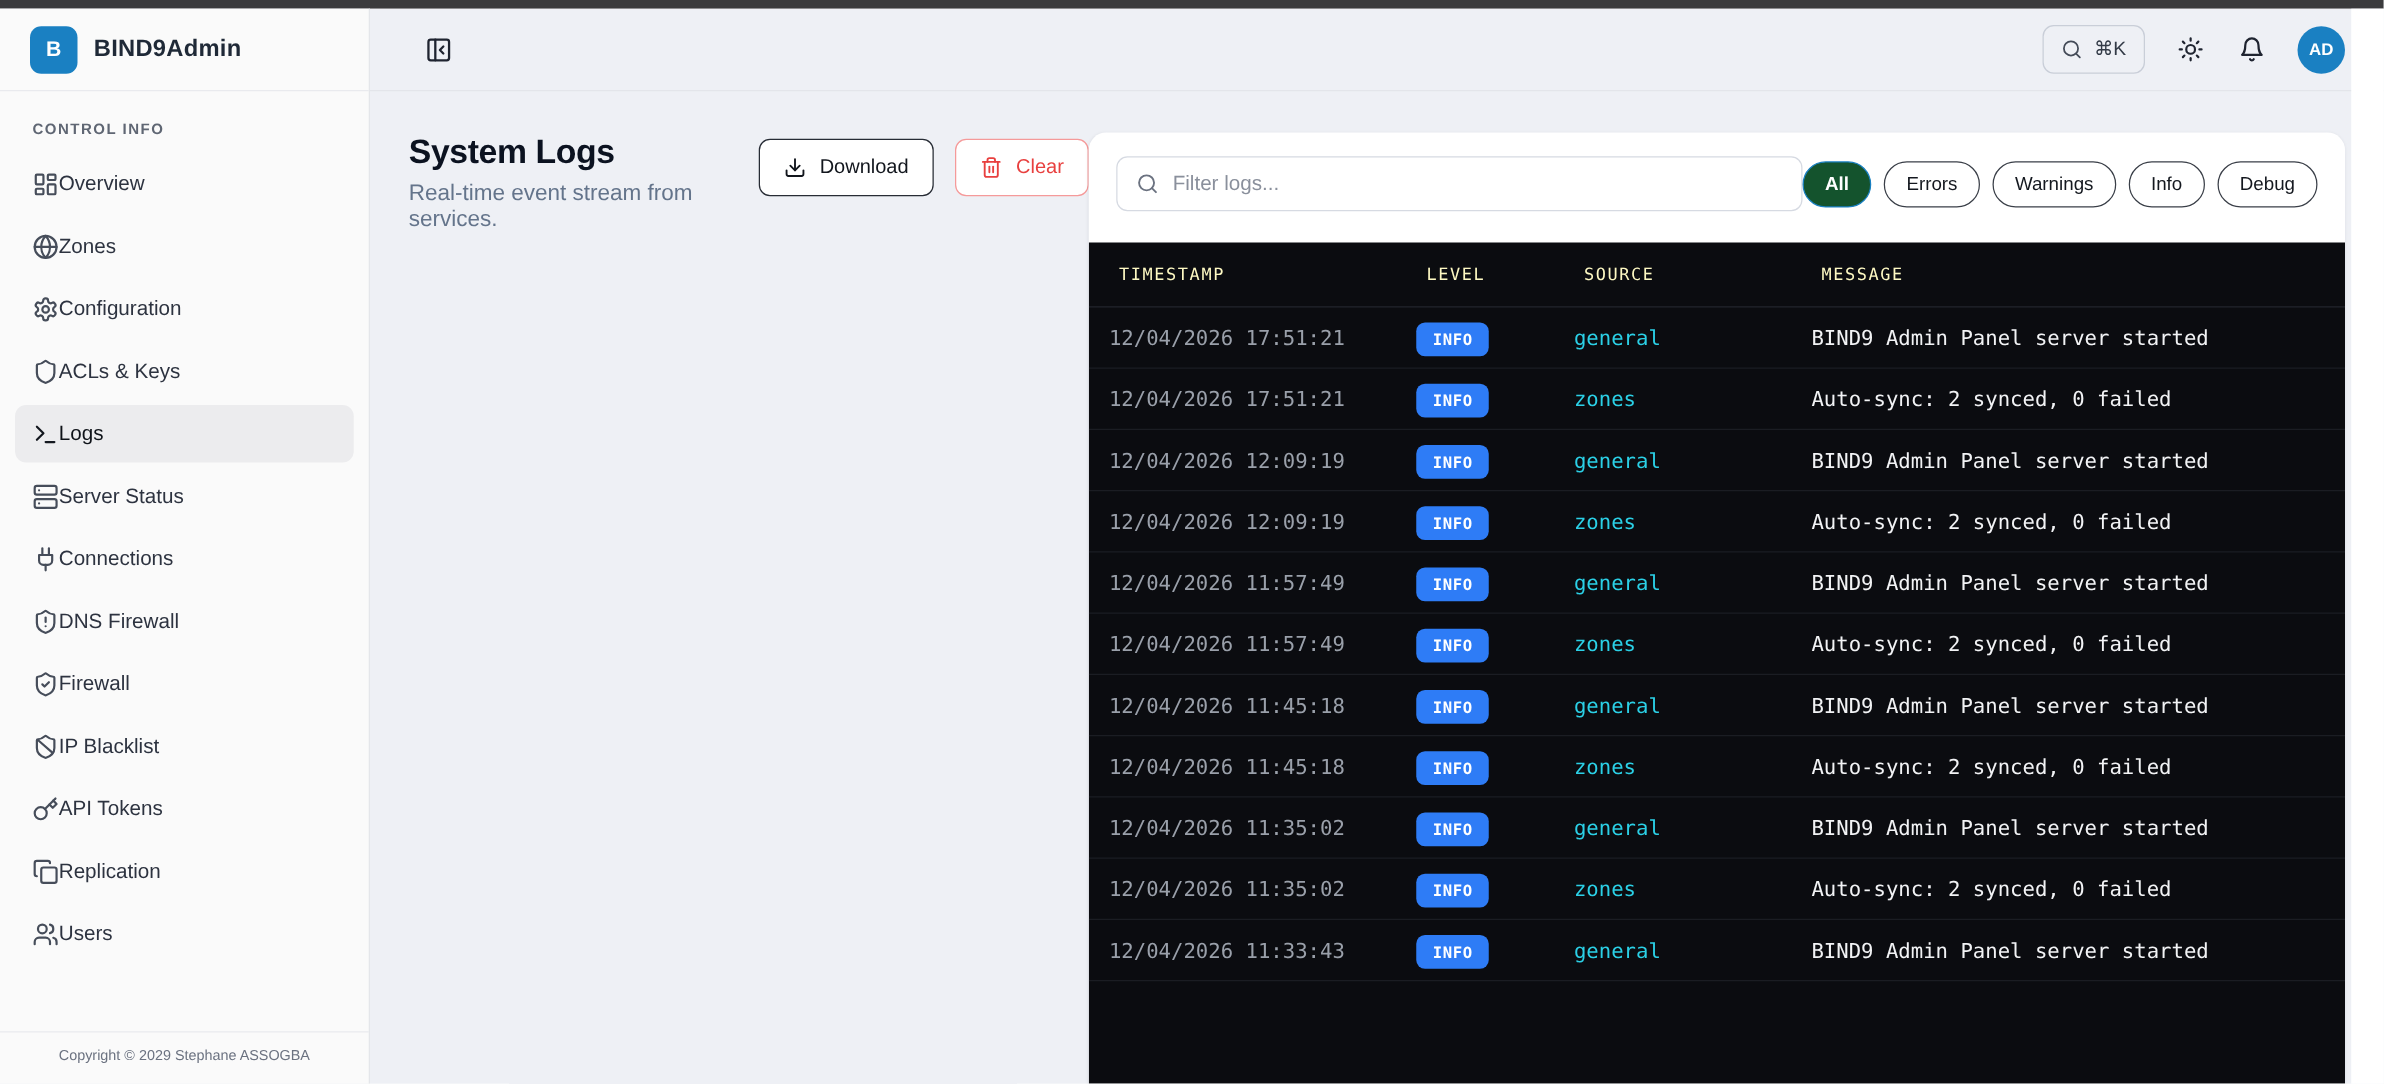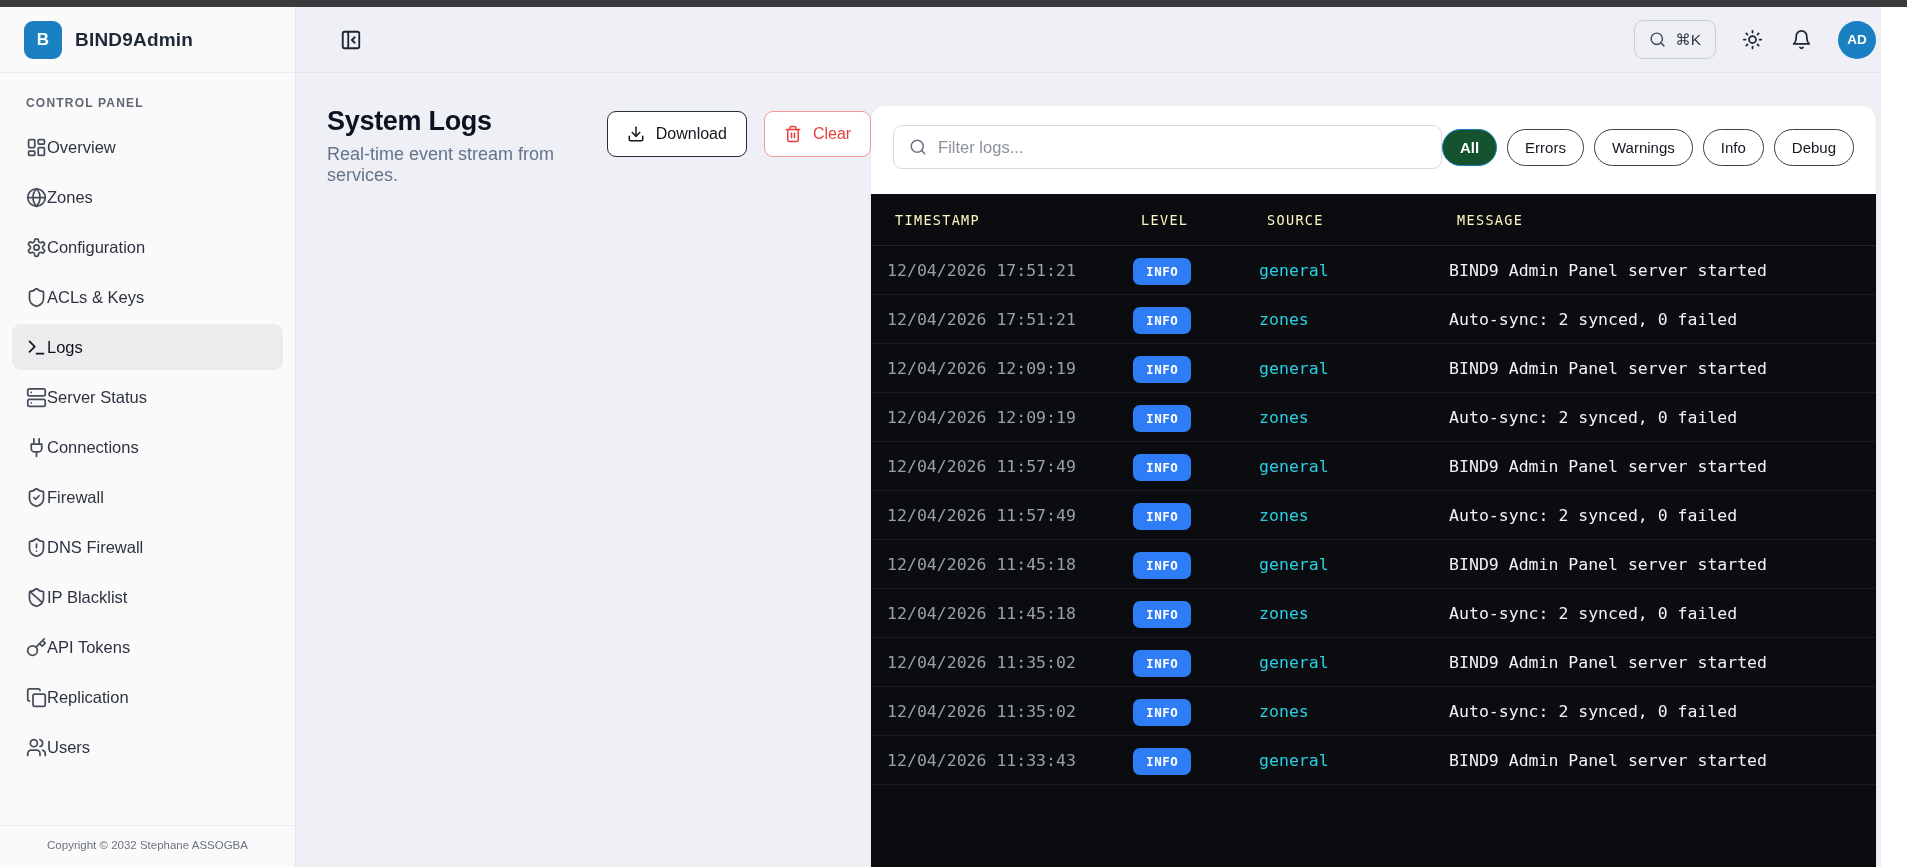--- a/index.html
+++ b/index.html
@@ -75,21 +75,21 @@
 
 <div class="app">
 
   <aside class="sidebar">
     <div class="sidebar-header">
       <div class="logo-box">
           <span>B</span>
         </div>
       <div class="app-name">BIND9Admin</div>
     </div>
-    <div class="section-label">CONTROL PANEL</div>
+    <div class="section-label">CONTROL INFO</div>
     <nav class="nav" id="sidebar-nav">
         <div class="nav-item">
     <span class="nicon">
             <svg width="21" height="21" viewBox="0 0 24 24" fill="none" stroke="currentColor" stroke-width="2" stroke-linecap="round" stroke-linejoin="round">
               <rect x="3" y="3" width="7" height="9" rx="1"></rect>
               <rect x="14" y="3" width="7" height="5" rx="1"></rect>
               <rect x="14" y="12" width="7" height="9" rx="1"></rect>
               <rect x="3" y="16" width="7" height="5" rx="1"></rect>
             </svg>
           </span>
@@ -150,34 +150,34 @@
               <path d="M15 8V2"></path>
               <path d="M18 8v5a4 4 0 0 1-4 4h-4a4 4 0 0 1-4-4V8Z"></path>
             </svg>
           </span>
     <span class="nav-label">Connections</span>
   </div>
         <div class="nav-item">
     <span class="nicon">
             <svg width="21" height="21" viewBox="0 0 24 24" fill="none" stroke="currentColor" stroke-width="2" stroke-linecap="round" stroke-linejoin="round">
               <path d="M20 13c0 5-3.5 7.5-7.66 8.95a1 1 0 0 1-.67-.01C7.5 20.5 4 18 4 13V6a1 1 0 0 1 1-1c2 0 4.5-1.2 6.24-2.72a1.17 1.17 0 0 1 1.52 0C14.51 3.81 17 5 19 5a1 1 0 0 1 1 1z"></path>
-              <path d="m9 12 2 2 4-4"></path>
-            </svg>
-          </span>
-    <span class="nav-label">Firewall</span>
-  </div>
-        <div class="nav-item">
-    <span class="nicon">
-            <svg width="21" height="21" viewBox="0 0 24 24" fill="none" stroke="currentColor" stroke-width="2" stroke-linecap="round" stroke-linejoin="round">
-              <path d="M20 13c0 5-3.5 7.5-7.66 8.95a1 1 0 0 1-.67-.01C7.5 20.5 4 18 4 13V6a1 1 0 0 1 1-1c2 0 4.5-1.2 6.24-2.72a1.17 1.17 0 0 1 1.52 0C14.51 3.81 17 5 19 5a1 1 0 0 1 1 1z"></path>
               <path d="M12 8v4"></path>
               <path d="M12 16h.01"></path>
             </svg>
           </span>
     <span class="nav-label">DNS Firewall</span>
+  </div>
+        <div class="nav-item">
+    <span class="nicon">
+            <svg width="21" height="21" viewBox="0 0 24 24" fill="none" stroke="currentColor" stroke-width="2" stroke-linecap="round" stroke-linejoin="round">
+              <path d="M20 13c0 5-3.5 7.5-7.66 8.95a1 1 0 0 1-.67-.01C7.5 20.5 4 18 4 13V6a1 1 0 0 1 1-1c2 0 4.5-1.2 6.24-2.72a1.17 1.17 0 0 1 1.52 0C14.51 3.81 17 5 19 5a1 1 0 0 1 1 1z"></path>
+              <path d="m9 12 2 2 4-4"></path>
+            </svg>
+          </span>
+    <span class="nav-label">Firewall</span>
   </div>
         <div class="nav-item">
     <span class="nicon">
             <svg width="21" height="21" viewBox="0 0 24 24" fill="none" stroke="currentColor" stroke-width="2" stroke-linecap="round" stroke-linejoin="round">
               <path d="M20 13c0 5-3.5 7.5-7.66 8.95a1 1 0 0 1-.67-.01C7.5 20.5 4 18 4 13V6a1 1 0 0 1 1-1c2 0 4.5-1.2 6.24-2.72a1.17 1.17 0 0 1 1.52 0C14.51 3.81 17 5 19 5a1 1 0 0 1 1 1z"></path>
               <path d="m5.2 5.9 13.2 11.6"></path>
             </svg>
           </span>
     <span class="nav-label">IP Blacklist</span>
   </div>
@@ -205,21 +205,21 @@
             <svg width="21" height="21" viewBox="0 0 24 24" fill="none" stroke="currentColor" stroke-width="2" stroke-linecap="round" stroke-linejoin="round">
               <path d="M16 21v-2a4 4 0 0 0-4-4H6a4 4 0 0 0-4 4v2"></path>
               <circle cx="9" cy="7" r="4"></circle>
               <path d="M22 21v-2a4 4 0 0 0-3-3.87"></path>
               <path d="M16 3.13a4 4 0 0 1 0 7.75"></path>
             </svg>
           </span>
     <span class="nav-label">Users</span>
   </div>
       </nav>
-    <div class="sidebar-footer">Copyright © 2032 Stephane ASSOGBA</div>
+    <div class="sidebar-footer">Copyright © 2029 Stephane ASSOGBA</div>
   </aside>
 
   <div class="main">
 
     <header class="topbar">
       <button class="collapse-btn">
         <span class="nicon">
           <svg width="22" height="22" viewBox="0 0 24 24" fill="none" stroke="currentColor" stroke-width="2" stroke-linecap="round" stroke-linejoin="round">
               <rect width="18" height="18" x="3" y="3" rx="2"></rect>
               <path d="M9 3v18"></path>

